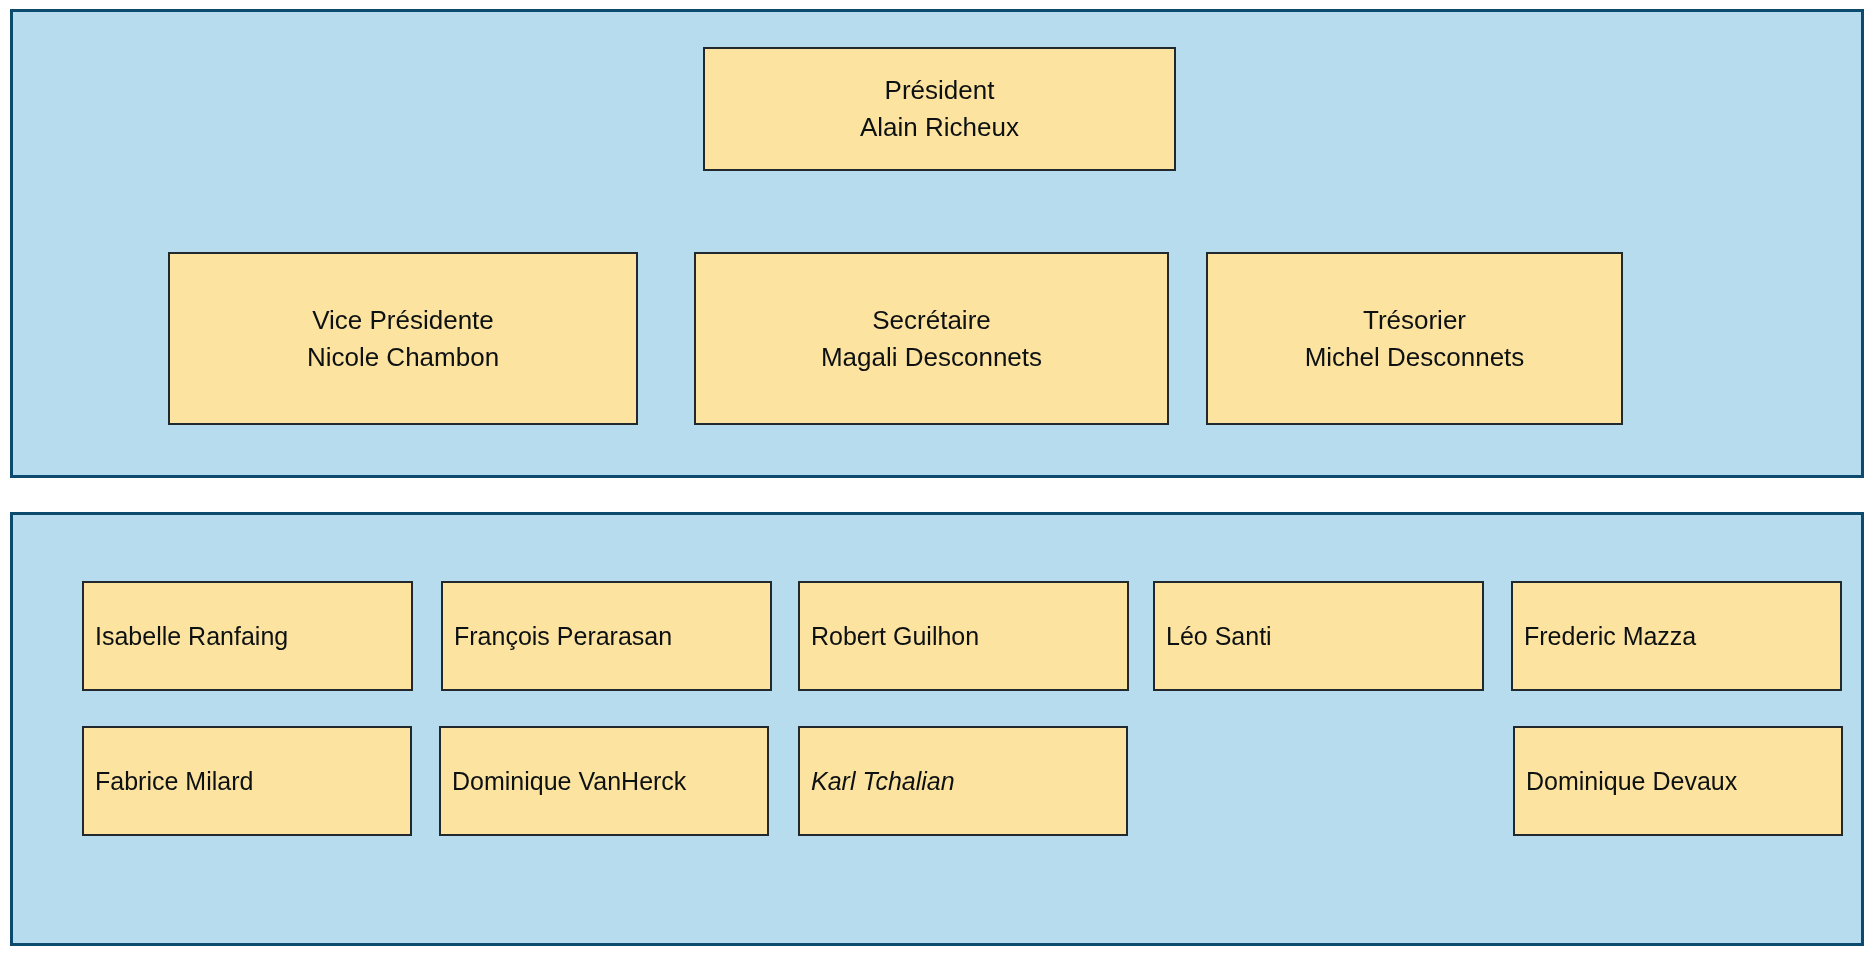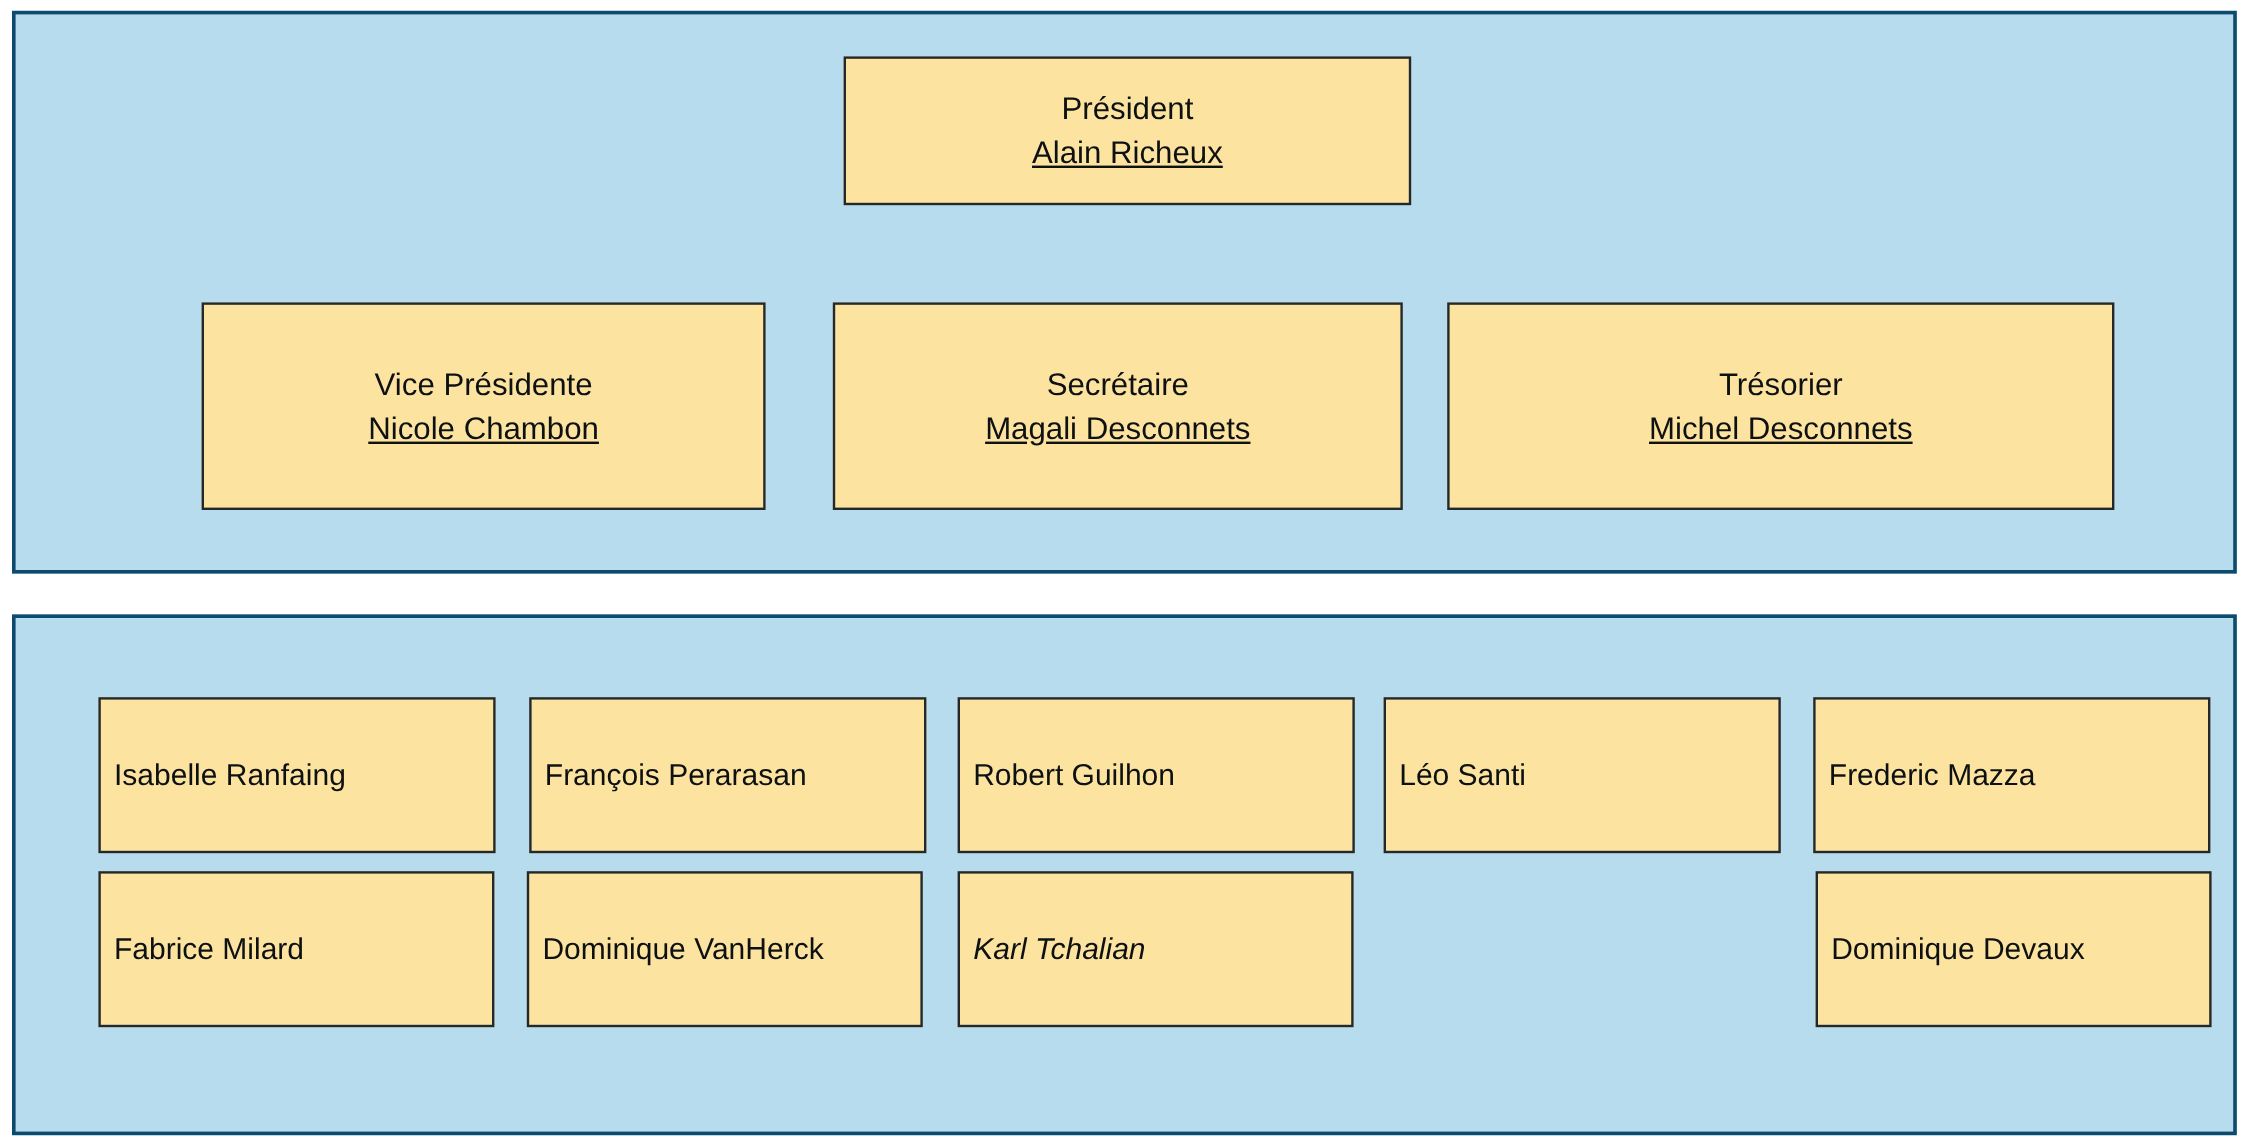--- a/index.html
+++ b/index.html
@@ -58,43 +58,42 @@
   }
   .role-line {
     font-size: 26px;
     line-height: 37px;
     white-space: nowrap;
   }
   .name-line {
     font-size: 26px;
     line-height: 37px;
     white-space: nowrap;
-    text-decoration: underline;
   }
   .member-name {
     font-size: 25px;
     line-height: 30px;
     white-space: nowrap;
   }
 
   
   #node-president { left: 690px; top: 35px; width: 473px; height: 124px; }
   #node-vice-president { left: 155px; top: 240px; width: 470px; height: 173px; }
   #node-secretary { left: 681px; top: 240px; width: 475px; height: 173px; }
-  #node-treasurer { left: 1193px; top: 240px; width: 556px; height: 173px; }
+  #node-treasurer { left: 1193px; top: 240px; width: 417px; height: 173px; }
 
   
   .member-row-1 { top: 66px; }
   .member-row-2 { top: 211px; }
   .m-col-1 { left: 69px; }
   .m-col-2 { left: 428px; }
   .m-col-3 { left: 785px; }
   .m-col-4 { left: 1140px; }
   .m-col-5 { left: 1498px; }
-  .member-box { width: 331px; height: 130px; }
+  .member-box { width: 331px; height: 110px; }
   .m2-col-1 { left: 69px; width: 330px; }
   .m2-col-2 { left: 426px; width: 330px; }
   .m2-col-3 { left: 785px; width: 330px; font-style: italic; }
   .m2-col-4 { left: 1148px; width: 330px; }
   .m2-col-5 { left: 1500px; width: 330px; }
 </style>
 </head>
 <body>
 
 <div class="canvas">

